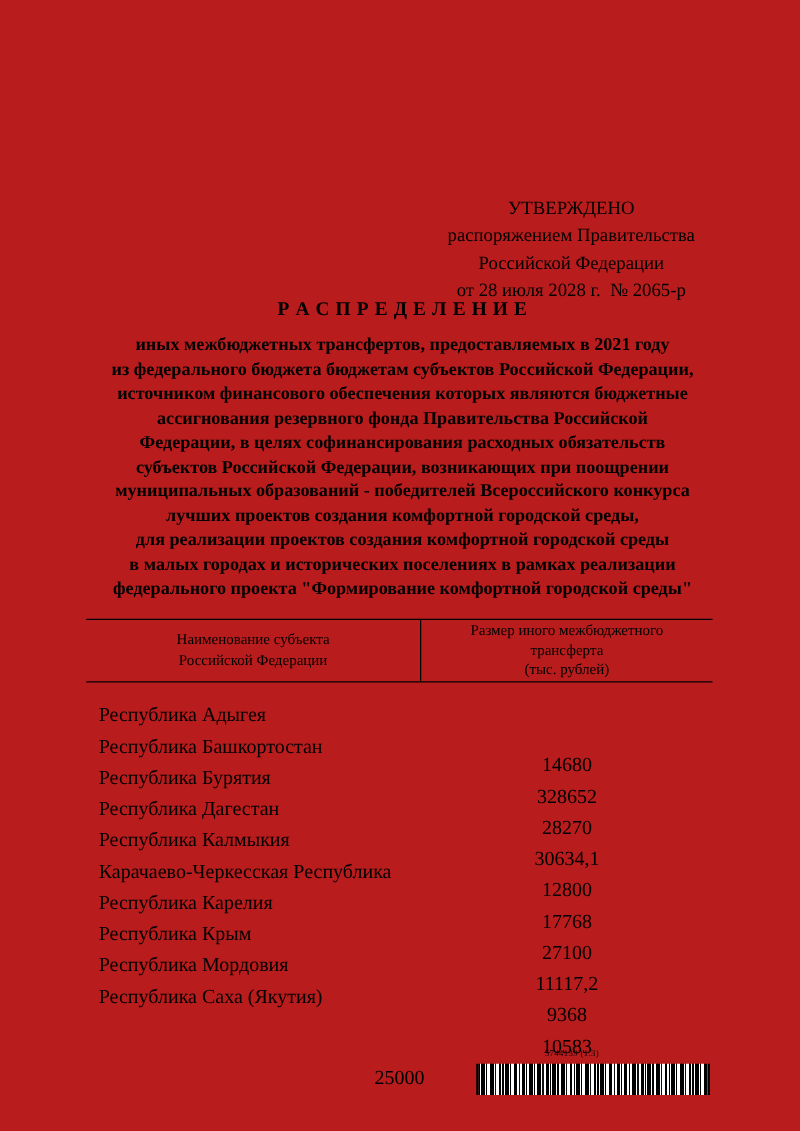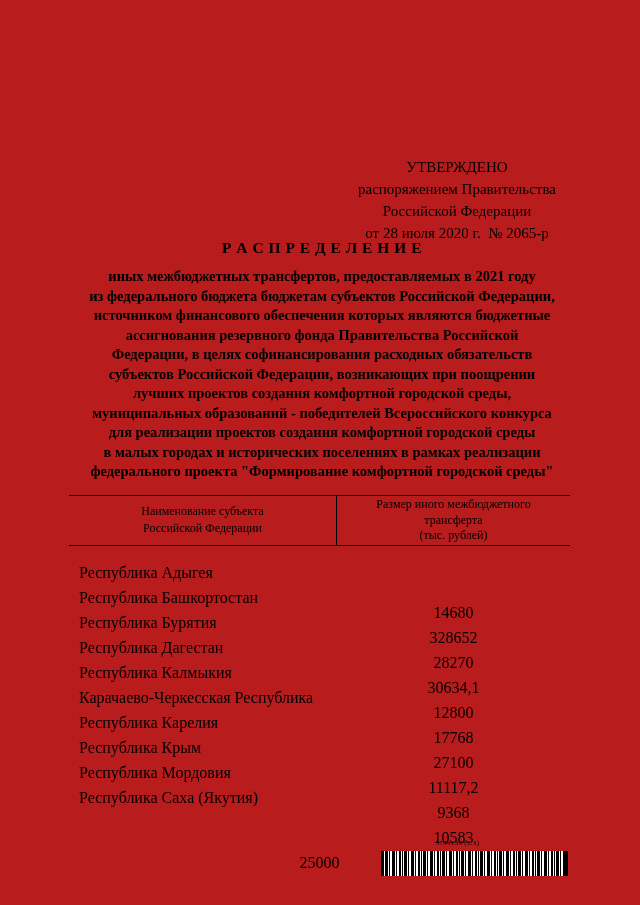--- a/index.html
+++ b/index.html
@@ -126,34 +126,34 @@
     box-sizing: border-box;
   }
 </style>
 </head>
 <body>
 
 <div class="page">
 
   <div class="approval">
     
-  <div>УТВЕРЖДЕНО</div><div>распоряжением Правительства</div><div>Российской Федерации</div><div>от 28 июля 2020 г.  № 2065-р</div></div>
+  <div>УТВЕРЖДЕНО</div><div>распоряжением Правительства</div><div>Российской Федерации</div><div>от 28 июля 2028 г.  № 2065-р</div></div>
 
   <div class="doc-title">Р А С П Р Е Д Е Л Е Н И Е</div>
 
   <div class="subtitle">
 
   <div>иных межбюджетных трансфертов, предоставляемых в 2021 году</div>
       <div>из федерального бюджета бюджетам субъектов Российской Федерации,</div>
       <div>источником финансового обеспечения которых являются бюджетные</div>
       <div>ассигнования резервного фонда Правительства Российской</div>
       <div>Федерации, в целях софинансирования расходных обязательств</div>
       <div>субъектов Российской Федерации, возникающих при поощрении</div>
+      <div>муниципальных образований - победителей Всероссийского конкурса</div>
       <div>лучших проектов создания комфортной городской среды,</div>
-      <div>муниципальных образований - победителей Всероссийского конкурса</div>
       <div>для реализации проектов создания комфортной городской среды</div>
       <div>в малых городах и исторических поселениях в рамках реализации</div>
       <div>федерального проекта "Формирование комфортной городской среды"</div>
     </div>
 
   <div class="table">
     <div class="thead">
       <div class="th col1">
 
       <div>Наименование субъекта</div>

